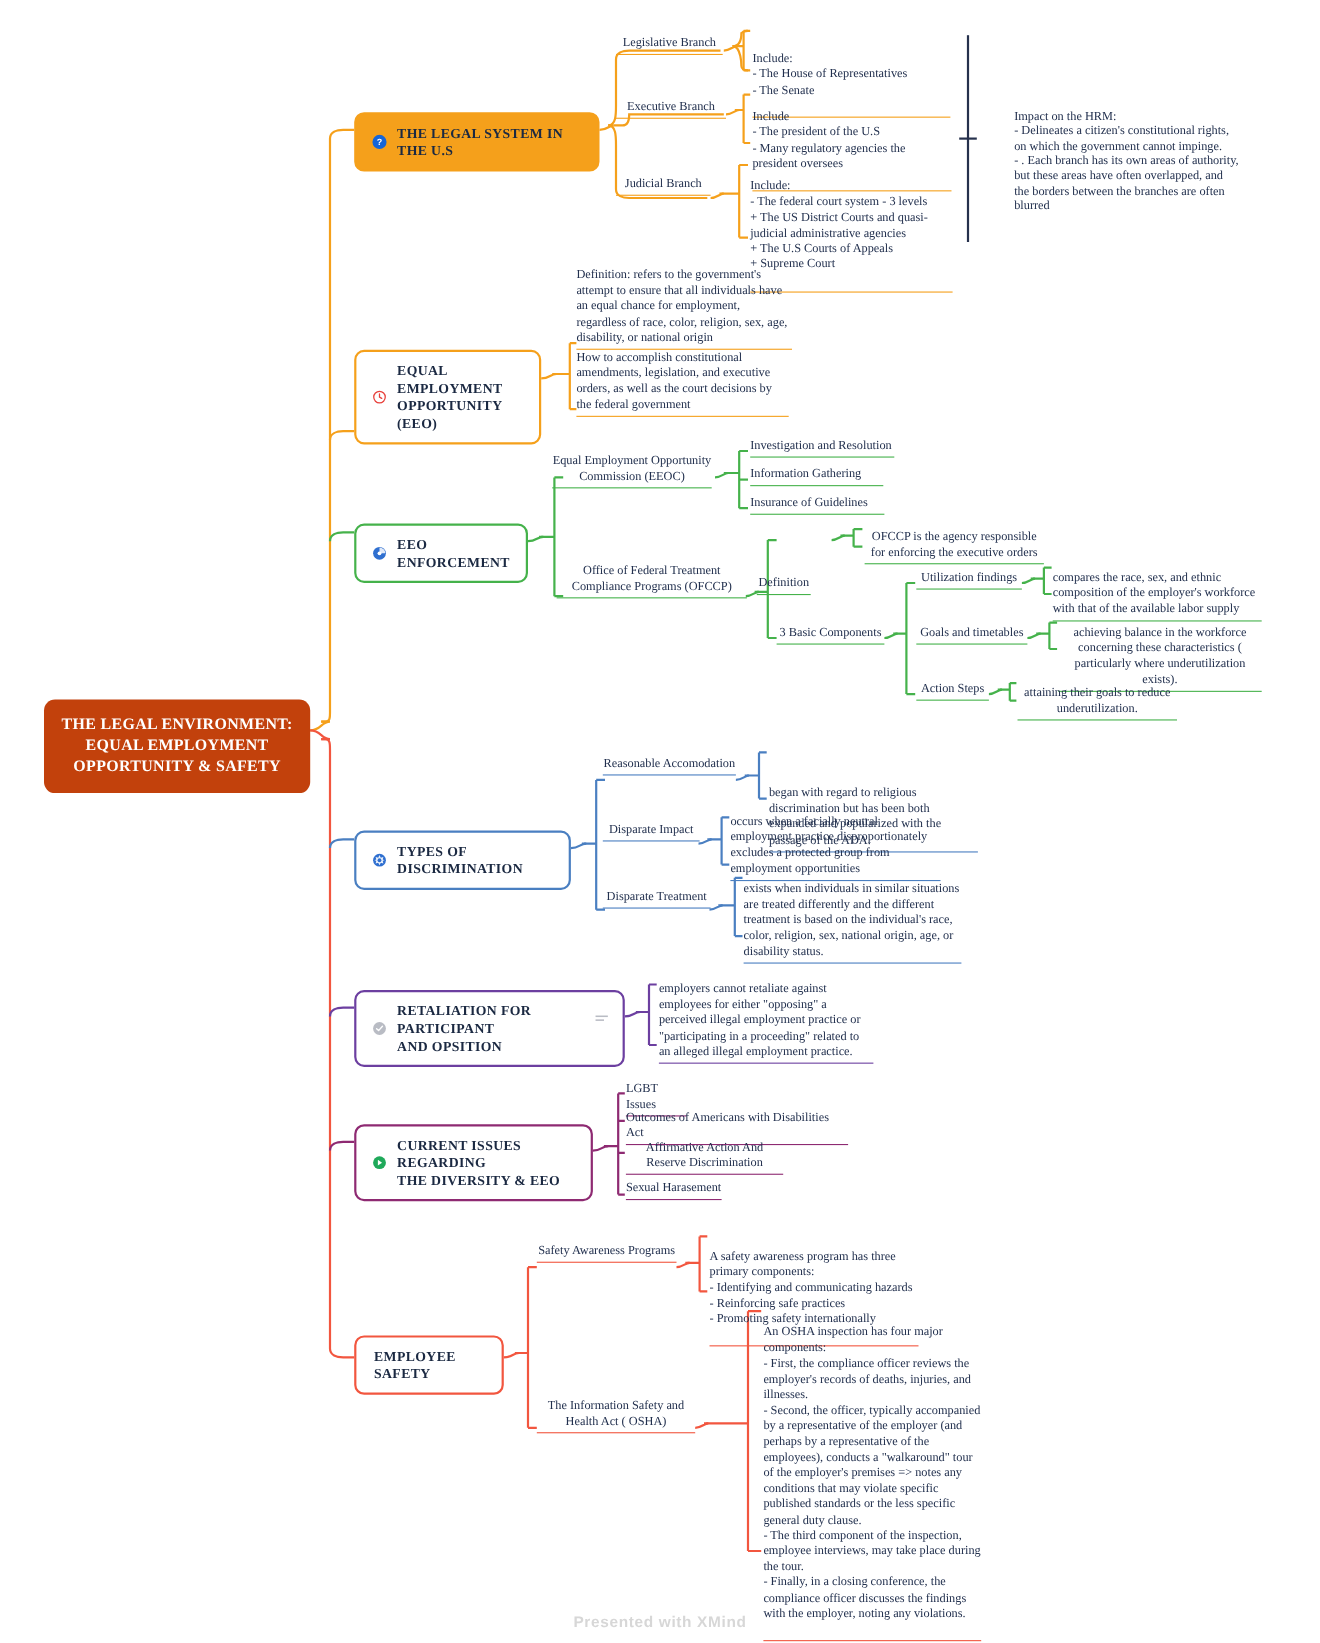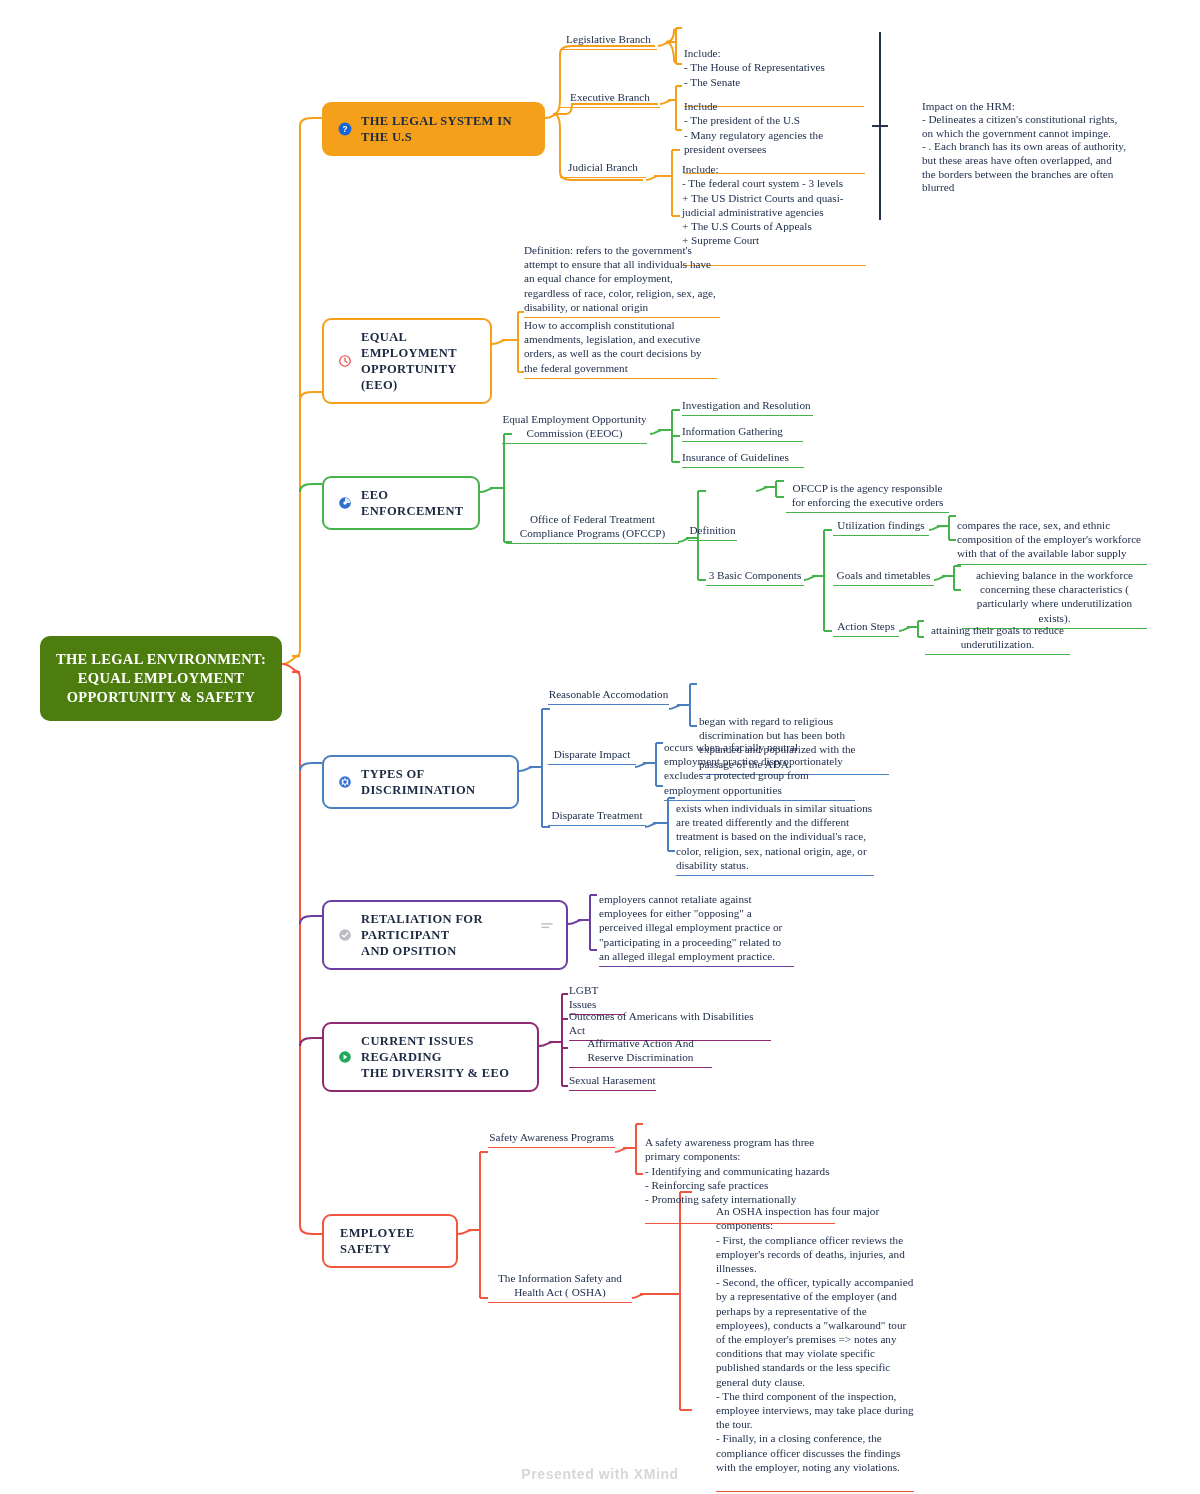--- a/index.html
+++ b/index.html
@@ -7,21 +7,21 @@
     width:1200px;height:1494px;position:relative;overflow:hidden;
     font-family:"Liberation Serif","DejaVu Serif",serif;
     color:#20304d;
   }
   .canvas{position:absolute;left:0;top:0;width:1200px;height:1494px;}
   svg.links{position:absolute;left:0;top:0;width:1200px;height:1494px;pointer-events:none;}
 
   
   .root{
     position:absolute;left:40px;top:636px;width:242px;
-    background:#4d7c0f;border-radius:10px;
+    background:#c2410c;border-radius:10px;
     padding:14px 10px;box-sizing:border-box;
     text-align:center;color:#ffffff;
     font-family:"Liberation Serif","DejaVu Serif",serif;
     font-weight:bold;font-size:14.5px;line-height:19px;letter-spacing:.3px;
   }
 
   
   .topic{
     position:absolute;box-sizing:border-box;
     border-radius:9px;border:2px solid transparent;
@@ -362,21 +362,21 @@
   <div class="node bb c-red" style="left:645px;top:1121px;width:190px;white-space:pre-line;">
     <span style="white-space:pre-line;">A safety awareness program has three primary components:
 - Identifying and communicating hazards
 - Reinforcing safe practices
 - Promoting safety internationally</span>
   </div>
 
   <div class="node ctr bb c-red" style="left:488px;top:1271px;width:144px;">
     <span>The Information Safety and Health Act ( OSHA)</span>
   </div>
-  <div class="node bb c-red" style="left:694px;top:1190px;width:198px;white-space:pre-line;margin-left:22px;">
+  <div class="node bb c-red" style="left:694px;top:1190px;width:198px;white-space:pre-line;">
     <span style="white-space:pre-line;">An OSHA inspection has four major components:
 - First, the compliance officer reviews the employer's records of deaths, injuries, and illnesses.
 - Second, the officer, typically accompanied by a representative of the employer (and perhaps by a representative of the employees), conducts a "walkaround" tour of the employer's premises =&gt; notes any conditions that may violate specific published standards or the less specific general duty clause.
 - The third component of the inspection, employee interviews, may take place during the tour.
 - Finally, in a closing conference, the compliance officer discusses the findings with the employer, noting any violations.</span>
   </div>
 
   <div class="footer">
     <span>Presented with XMind</span>
   </div>

